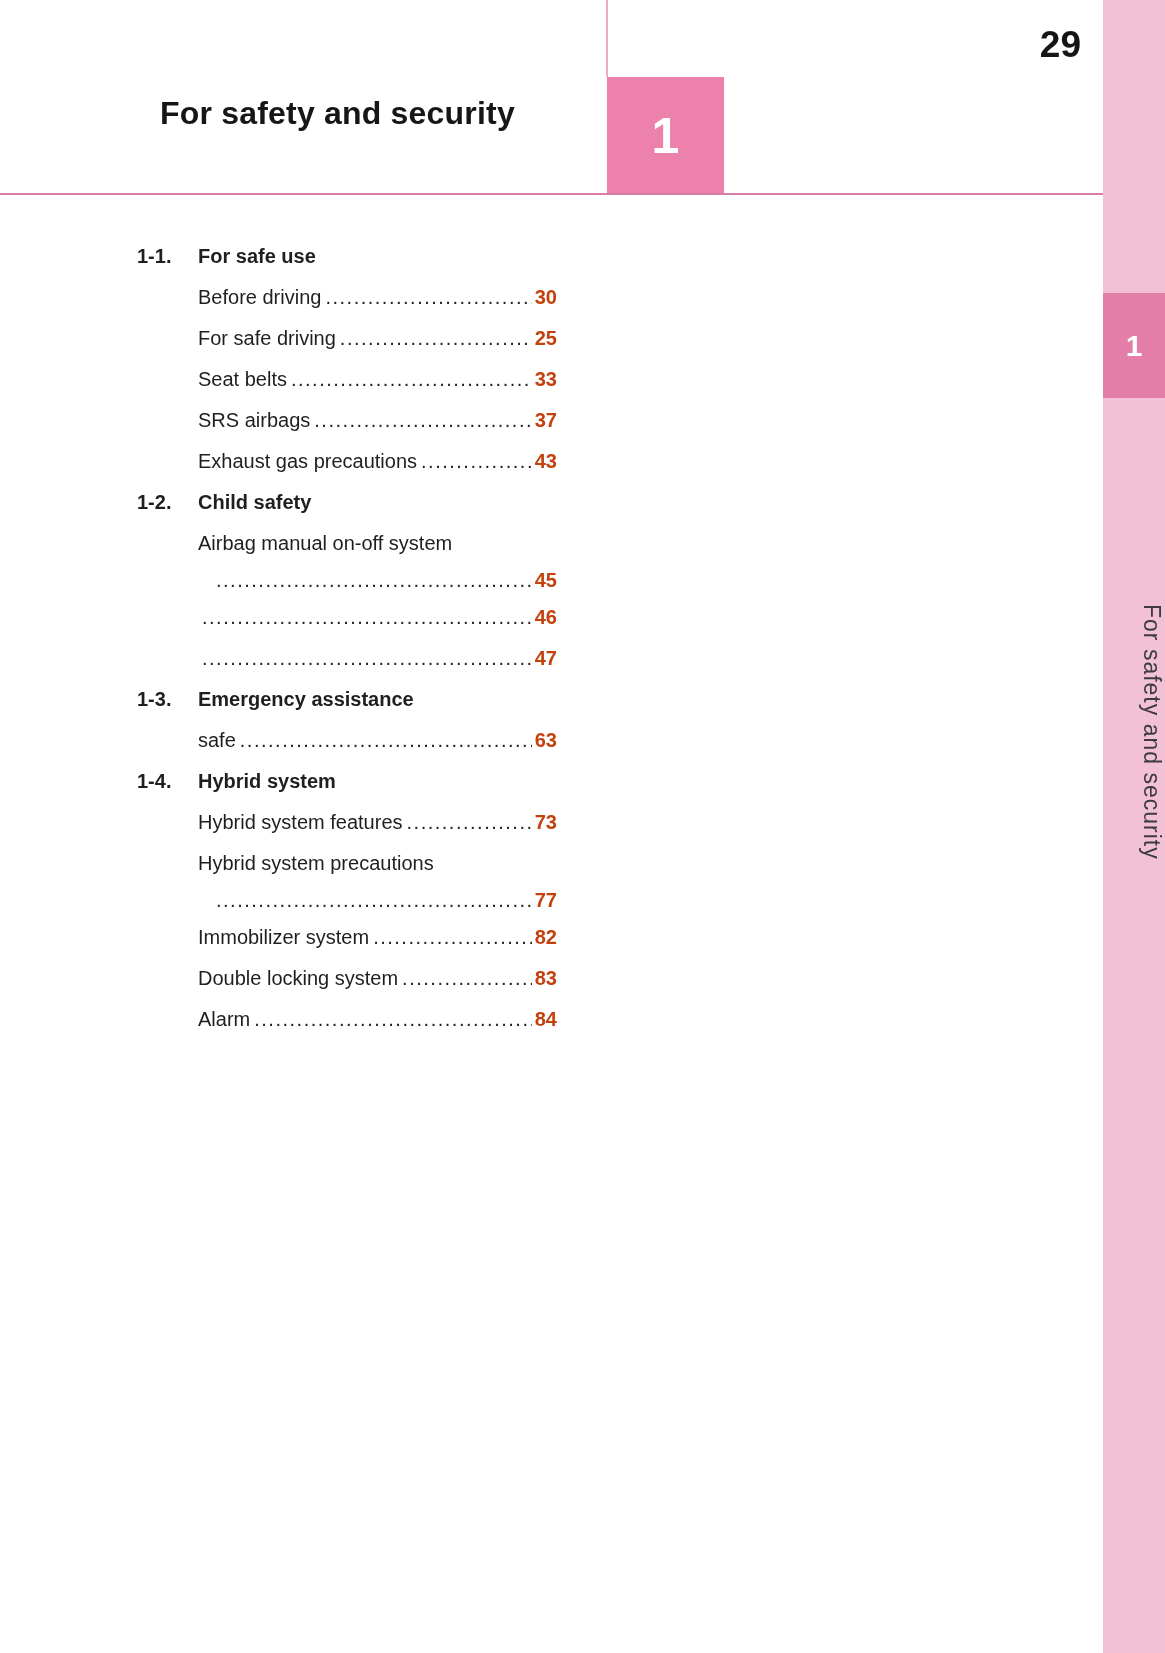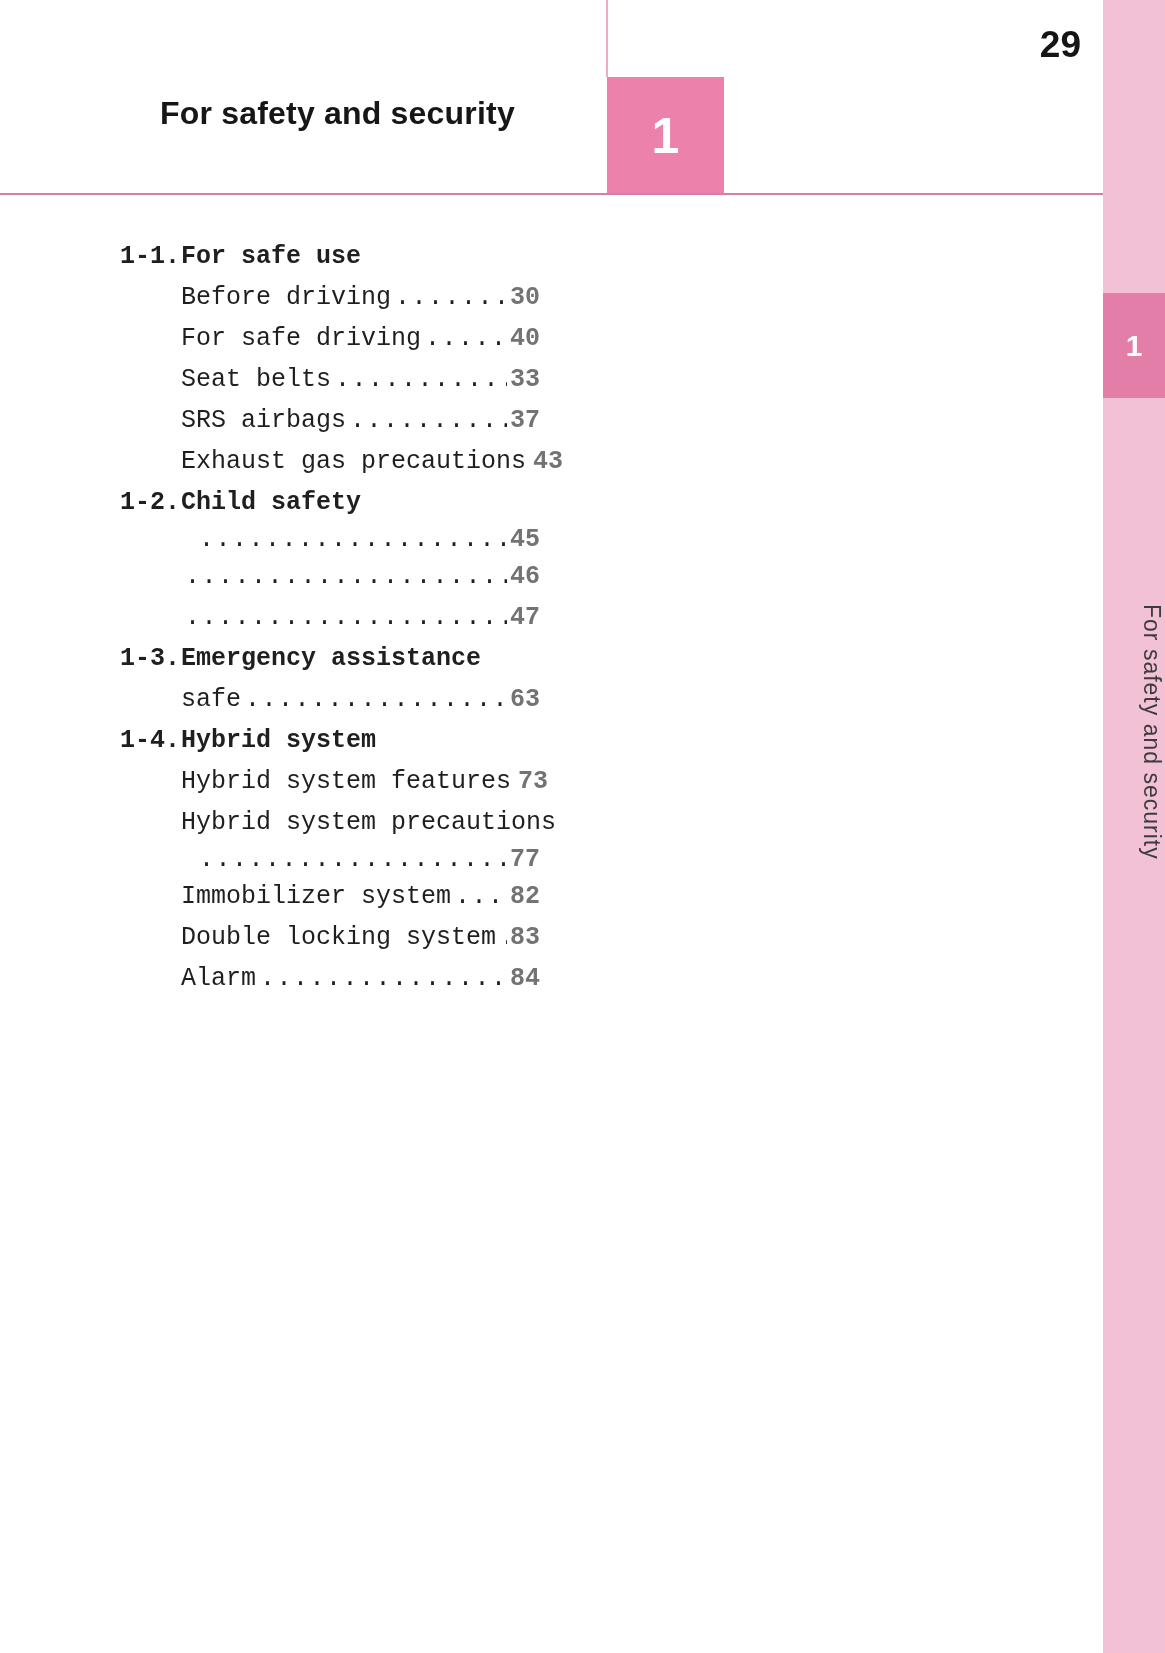--- a/index.html
+++ b/index.html
@@ -38,39 +38,38 @@
   }
   .header-title{
     position:absolute;left:160px;top:95px;width:440px;
     font-size:32px;font-weight:bold;color:#161616;letter-spacing:0.2px;
   }
   .header-rule{
     position:absolute;left:0;top:193px;width:1103px;height:2px;background:#d87ca9;
   }
   
   .toc{
-    position:absolute;left:120px;top:236px;width:420px;
-    font-size:25px;
-    font-family:Liberation Mono, monospace;
+    position:absolute;left:137px;top:236px;width:420px;
+    font-size:20px;
   }
   .row{
     display:flex;align-items:baseline;height:41px;line-height:41px;
     white-space:nowrap;
   }
   .row.cont{height:33px;line-height:33px;}
   .sec-num{width:61px;font-weight:bold;flex:0 0 61px;}
   .sec-title{font-weight:bold;}
   .row.entry{padding-left:61px;}
   .row.cont{padding-left:75px;}
   .dots{
     flex:1 1 auto;overflow:hidden;white-space:nowrap;
     letter-spacing:1.5px;margin:0 3px 0 4px;color:#1f1f1f;
   }
   .pg{
-    flex:0 0 auto;font-weight:bold;color:#737373;
+    flex:0 0 auto;font-weight:bold;color:#c2410c;
   }
 </style>
 </head>
 <body>
 
 <div class="page-number">29</div>
 
 <div class="header-vline"></div>
 <div class="header-title">For safety and security</div>
 <div class="chapter-box">1</div>
@@ -88,41 +87,44 @@
     <span class="sec-title">For safe use</span>
   </div>
   <div class="row entry">
     <span>Before driving</span>
     <span class="dots">..........................................................................................</span>
     <span class="pg">30</span>
   </div>
   <div class="row entry">
     <span>For safe driving</span>
     <span class="dots">..........................................................................................</span>
-    <span class="pg">40</span>
+    <span class="pg">25</span>
   </div>
   <div class="row entry">
     <span>Seat belts</span>
     <span class="dots">..........................................................................................</span>
     <span class="pg">33</span>
   </div>
   <div class="row entry">
     <span>SRS airbags</span>
     <span class="dots">..........................................................................................</span>
     <span class="pg">37</span>
   </div>
   <div class="row entry">
     <span>Exhaust gas precautions</span>
     <span class="dots">..........................................................................................</span>
     <span class="pg">43</span>
   </div>
 
   <div class="row section">
     <span class="sec-num">1-2.</span>
     <span class="sec-title">Child safety</span>
+  </div>
+  <div class="row entry">
+    <span>Airbag manual on-off system</span>
   </div>
   <div class="row cont">
     <span class="dots">..........................................................................................</span>
     <span class="pg">45</span>
   </div>
   <div class="row entry">
     <span class="dots">..........................................................................................</span>
     <span class="pg">46</span>
   </div>
   <div class="row entry">

